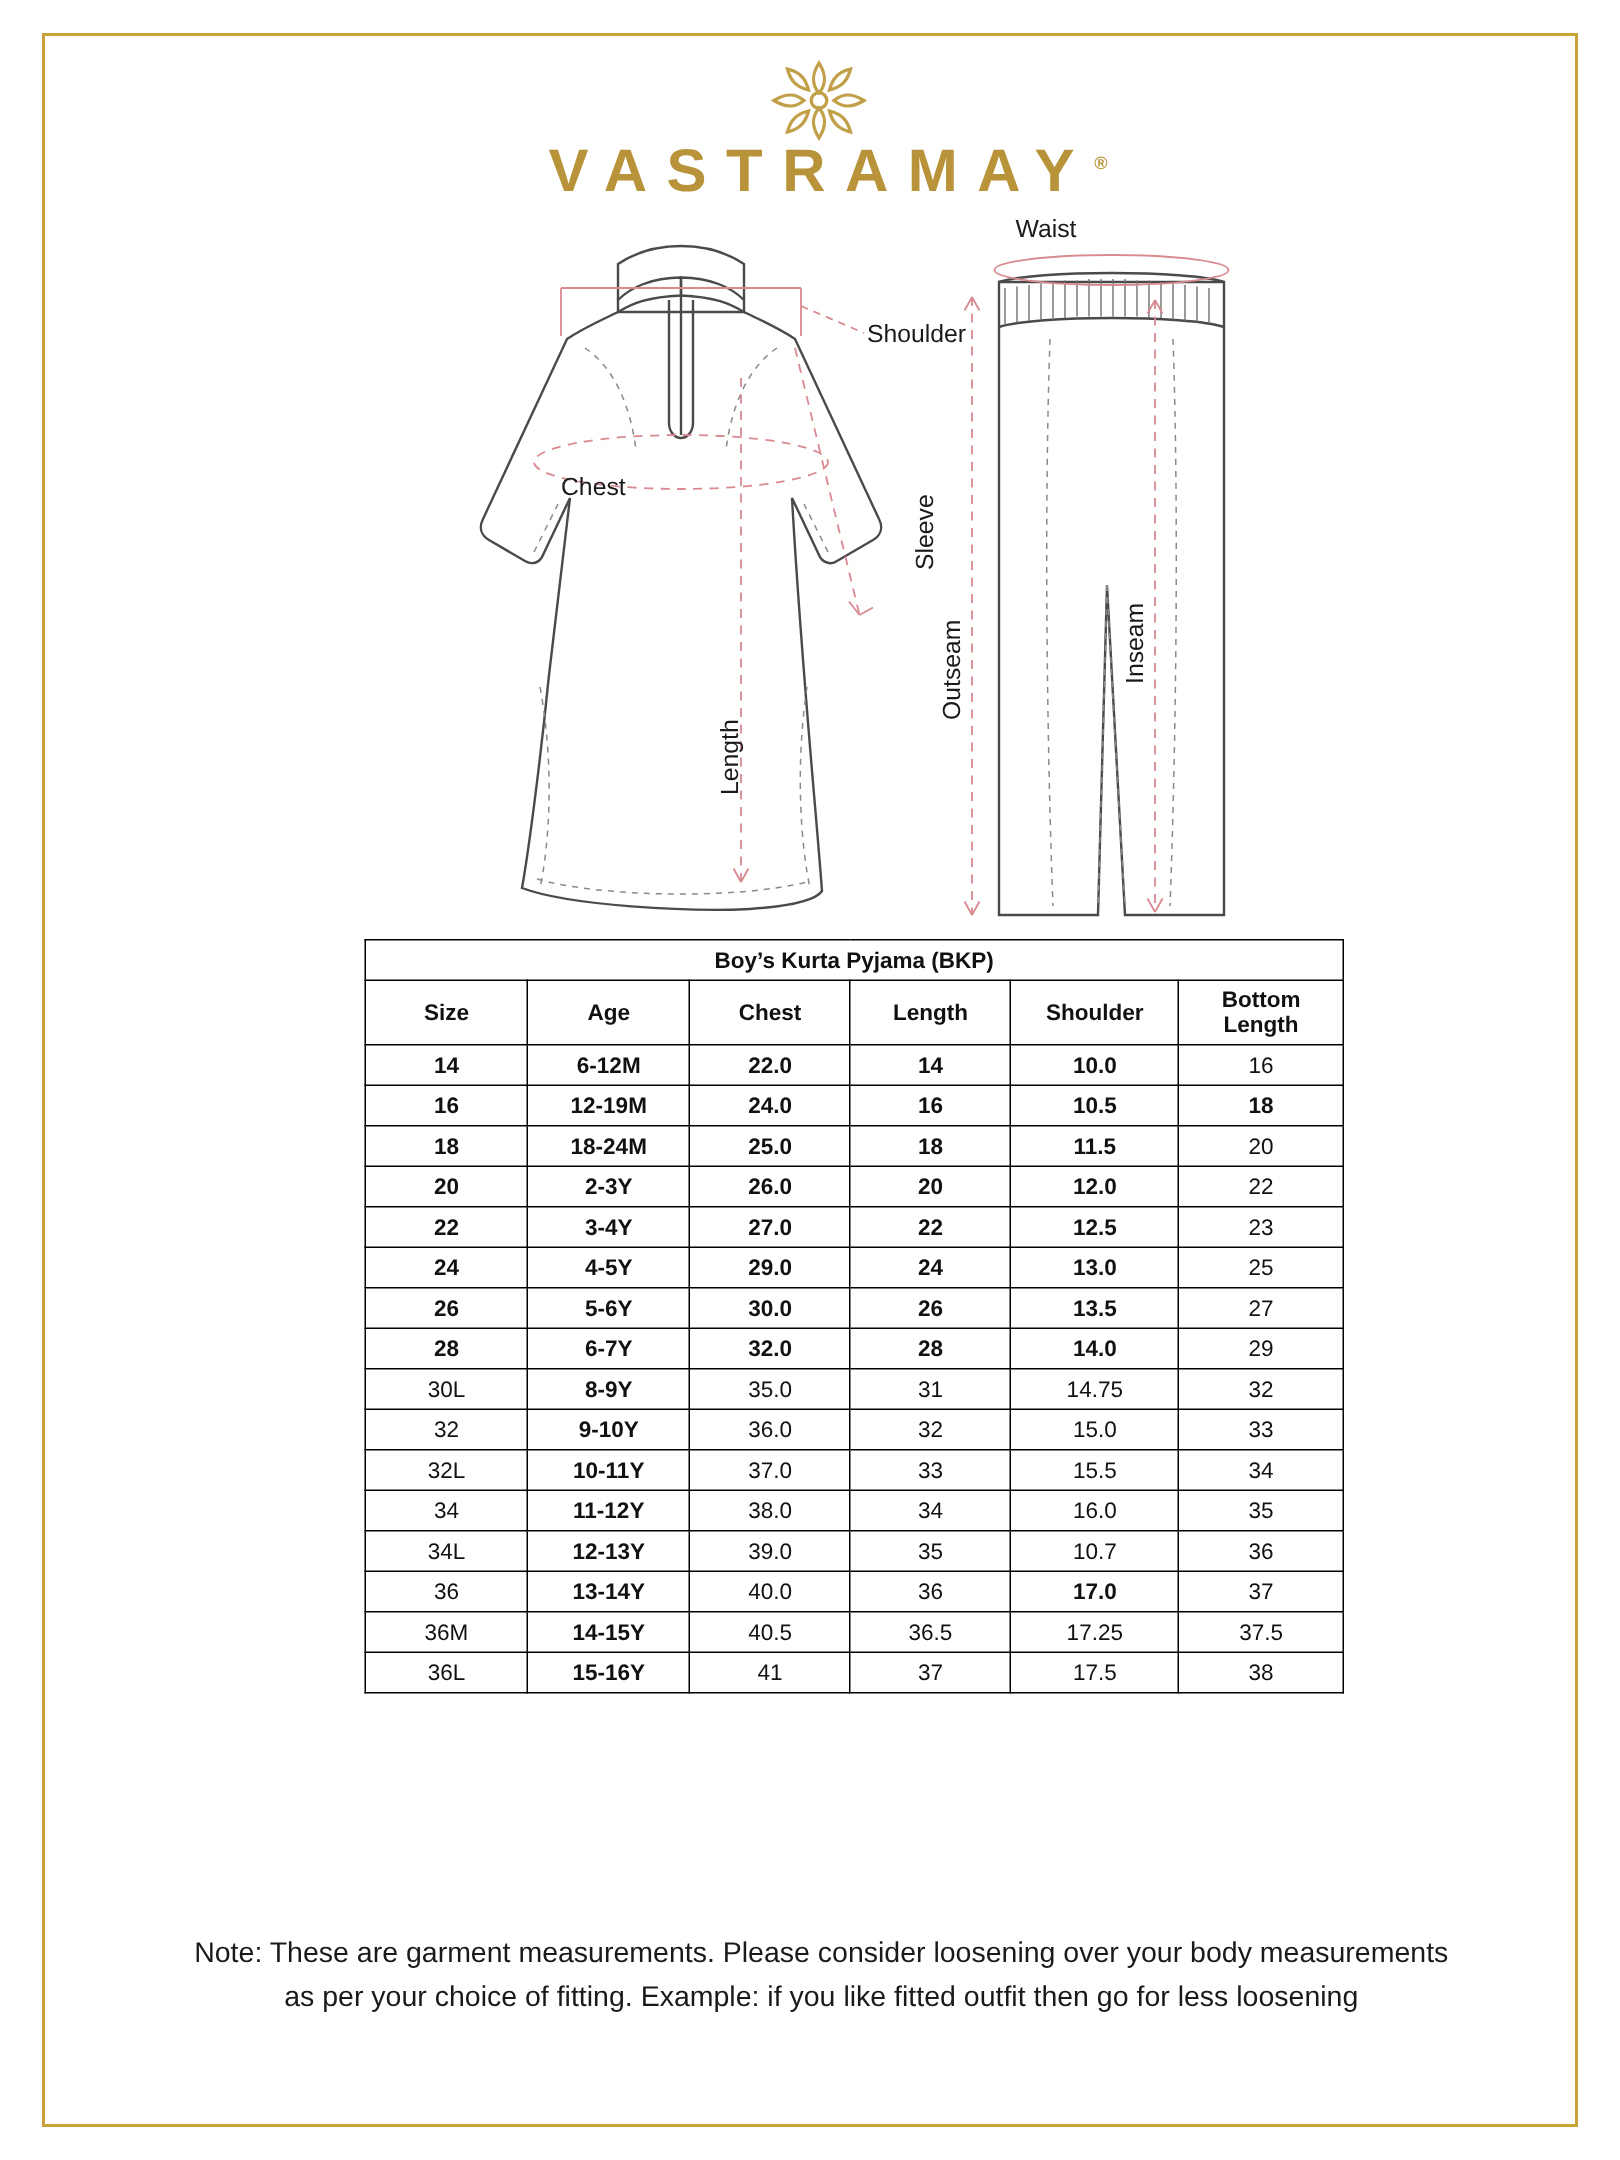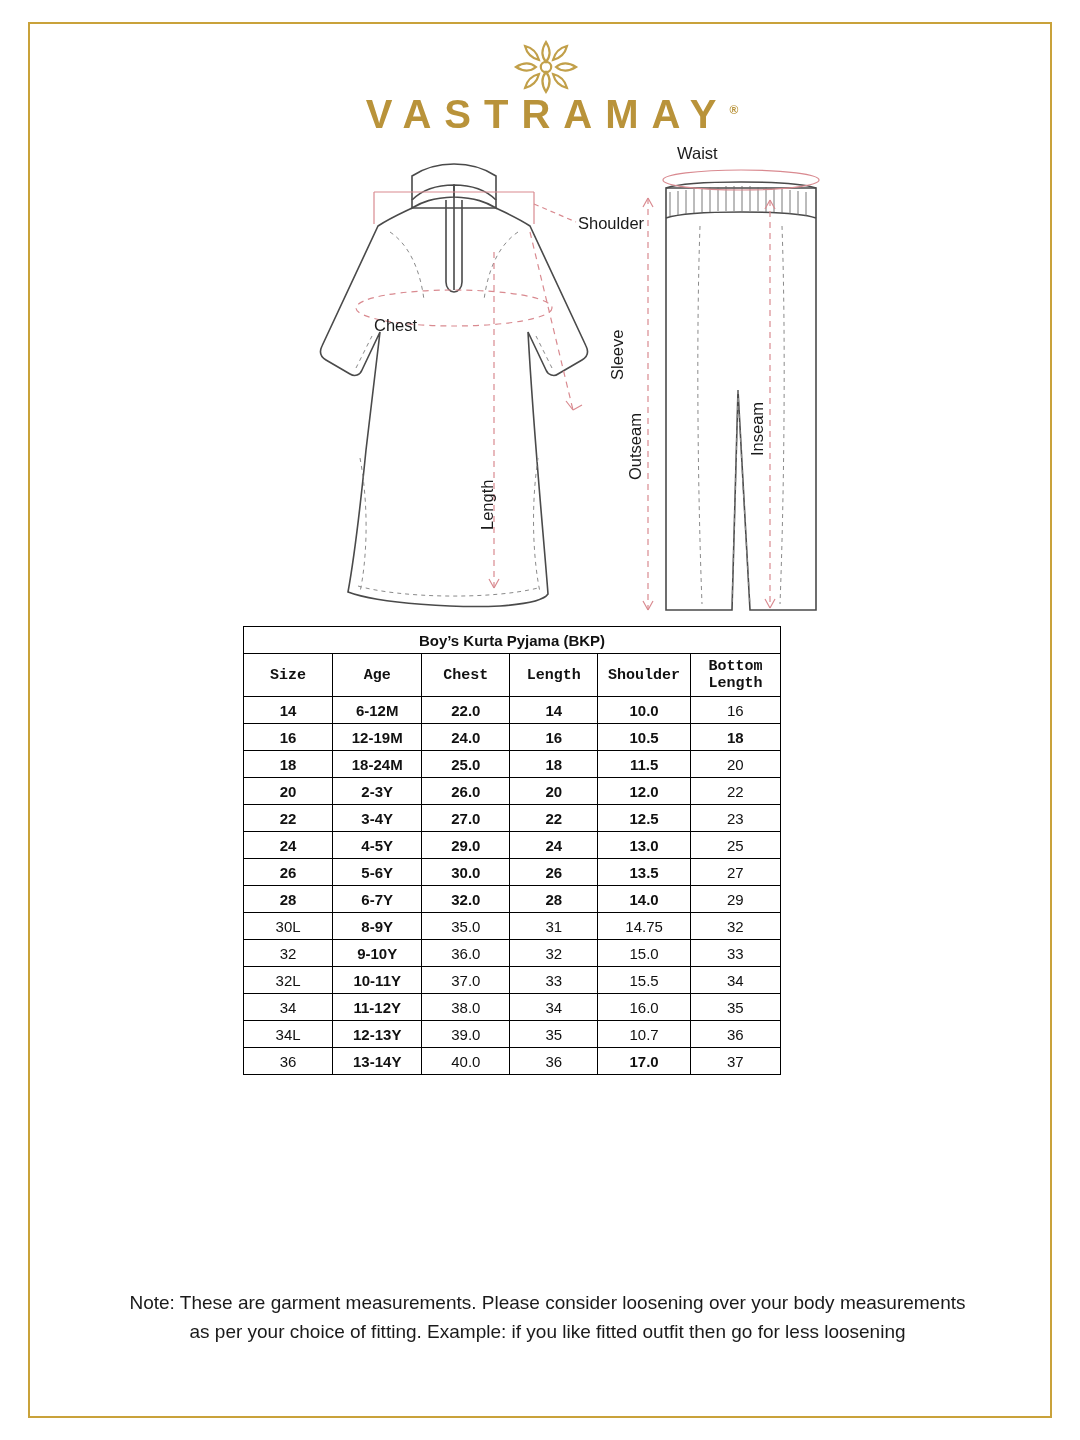--- a/index.html
+++ b/index.html
@@ -77,21 +77,21 @@
   }
   .lbl-rot {
     transform: rotate(-90deg);
     transform-origin: left top;
   }
   
   .table-wrap {
     position: absolute;
     left: 243px;
     top: 626px;
-    width: 538px;
+    width: 653px;
   }
   table.sizes {
     border-collapse: collapse;
     width: 100%;
     table-layout: fixed;
   }
   table.sizes td, table.sizes th {
     border: 1px solid #000000;
     text-align: center;
     font-size: 15px;
@@ -108,21 +108,20 @@
   .tbl-sub td {
     font-weight: bold;
     font-size: 13px;
     height: 26px;
   }
   .tbl-head th {
     font-weight: bold;
     font-size: 16px;
     height: 52px;
     vertical-align: middle;
-    font-family: Liberation Mono, monospace;
   }
   .b { font-weight: bold; }
   .col-size   { width: 16.6%; }
   .col-age    { width: 16.6%; }
   .col-chest  { width: 16.4%; }
   .col-length { width: 16.4%; }
   .col-shoulder { width: 17.2%; }
   .col-bottom { width: 16.8%; }
   
   .note {
@@ -411,20 +410,36 @@
           <td>36</td>
         </tr>
         <tr>
           <td>36</td>
           <td class="b">13-14Y</td>
           <td>40.0</td>
           <td>36</td>
           <td class="b">17.0</td>
           <td>37</td>
         </tr>
+        <tr>
+          <td>36M</td>
+          <td class="b">14-15Y</td>
+          <td>40.5</td>
+          <td>36.5</td>
+          <td>17.25</td>
+          <td>37.5</td>
+        </tr>
+        <tr>
+          <td>36L</td>
+          <td class="b">15-16Y</td>
+          <td>41</td>
+          <td>37</td>
+          <td>17.5</td>
+          <td>38</td>
+        </tr>
       </tbody>
     </table>
   </div>
 
   <div class="note">
     <div>Note: These are garment measurements. Please consider loosening over your body measurements</div>
     <div>as per your choice of fitting. Example: if you like fitted outfit then go for less loosening</div>
   </div>
 
 </div>

